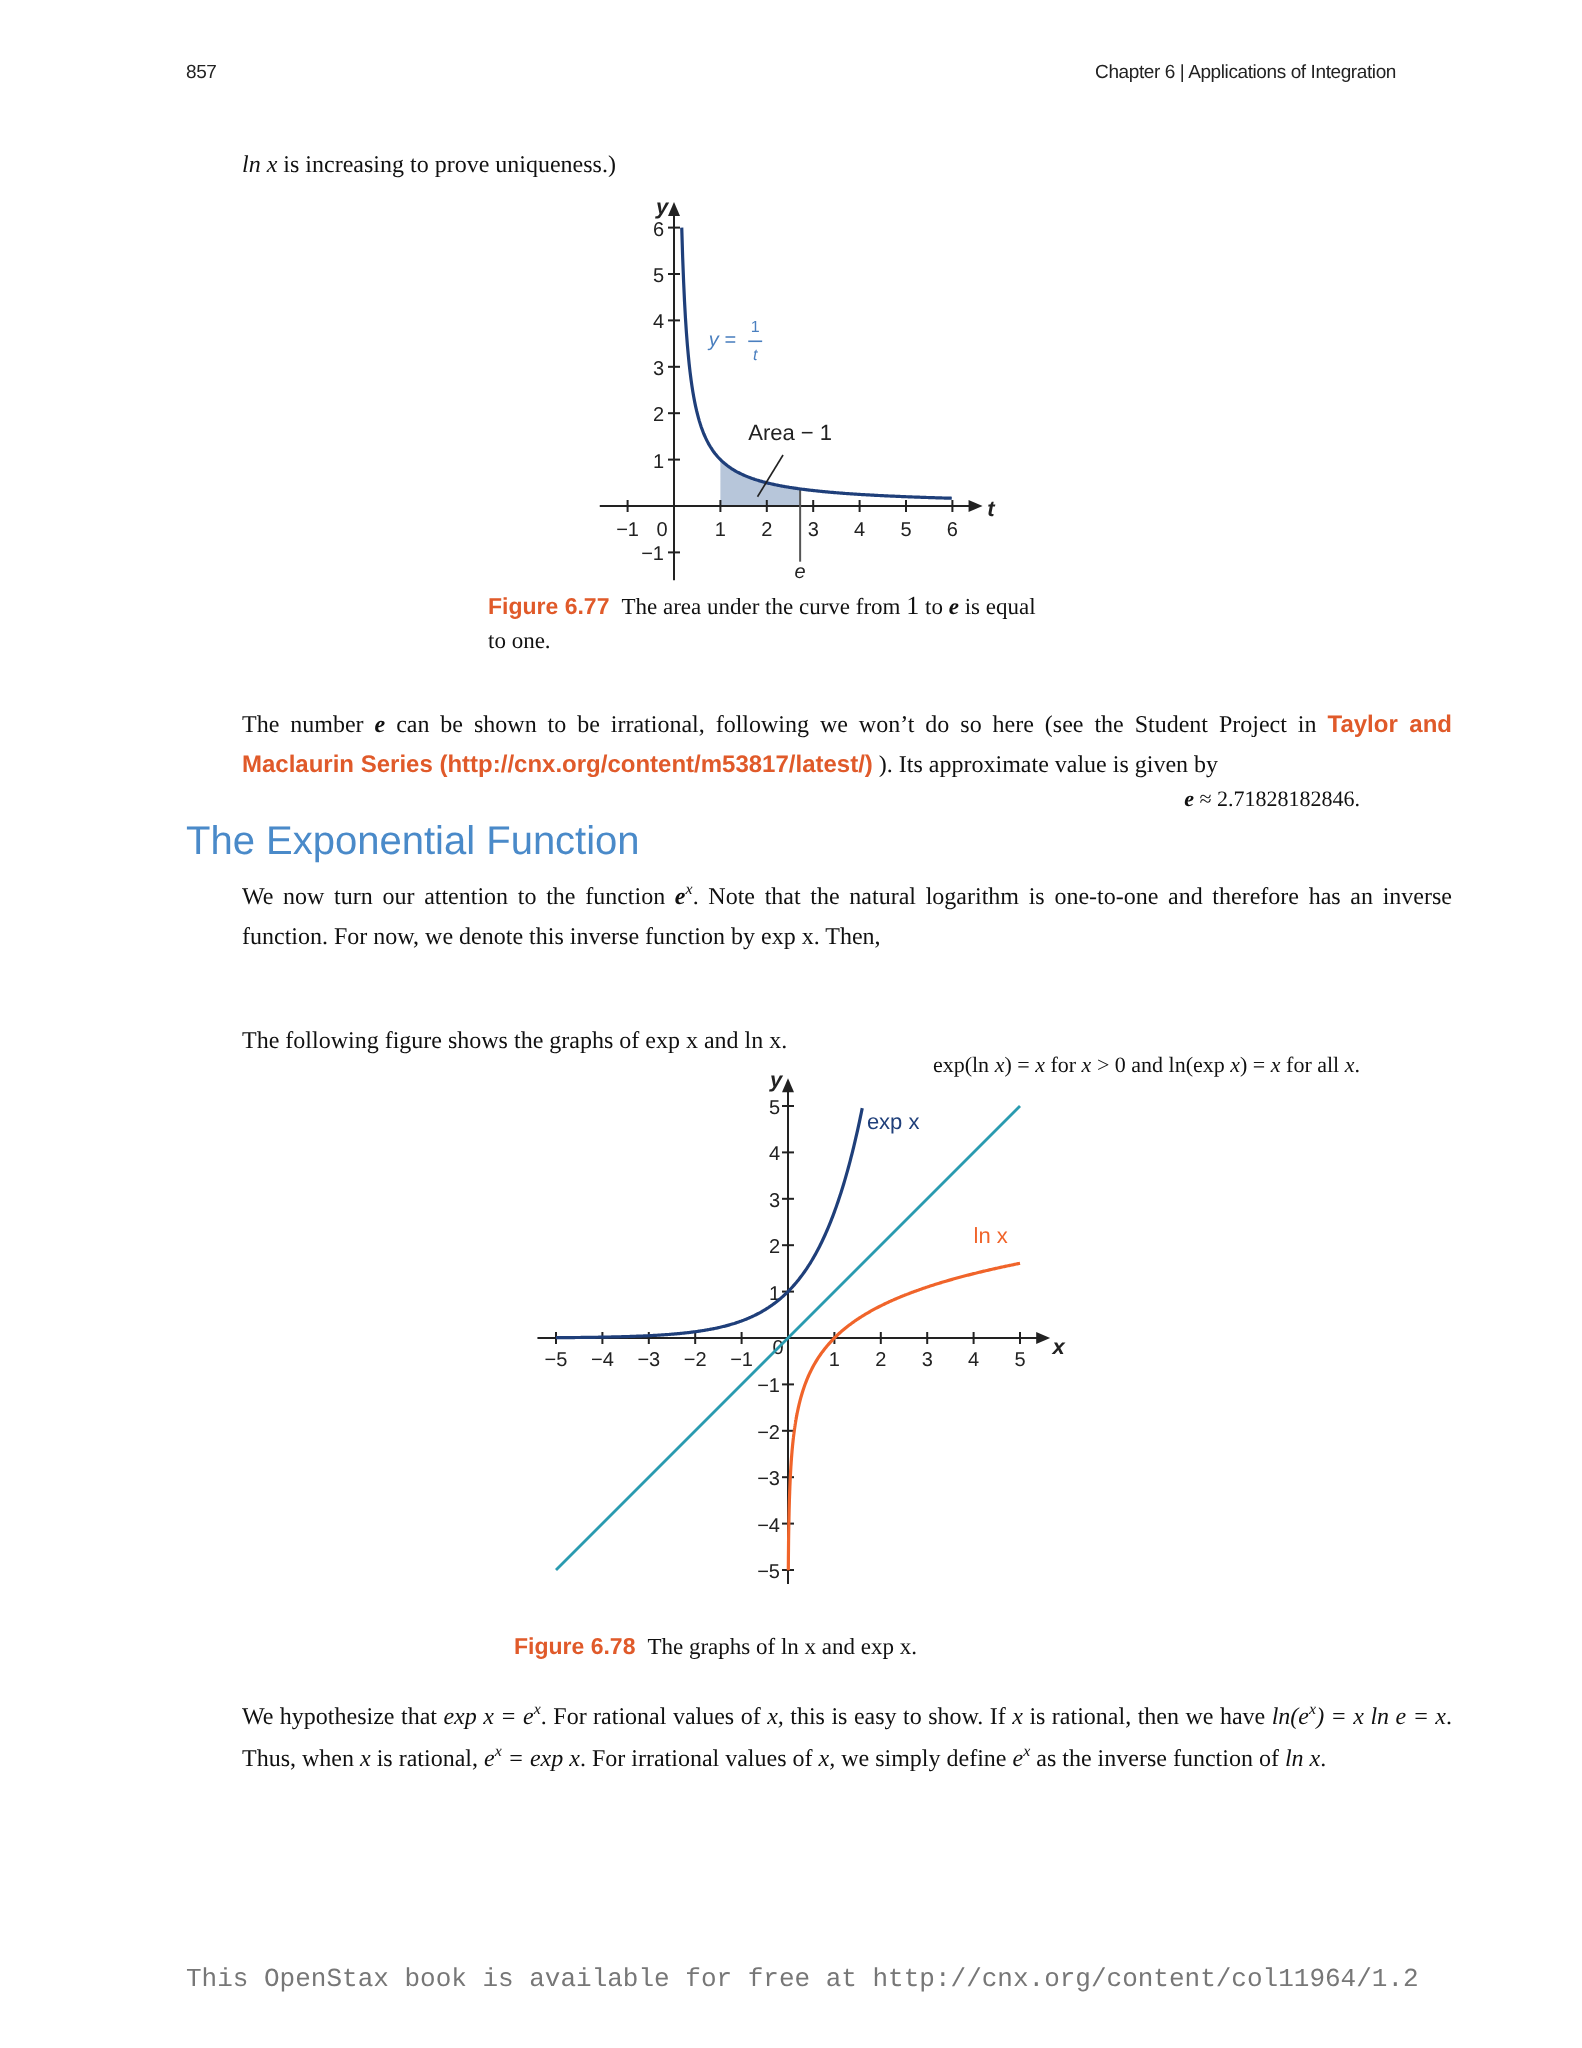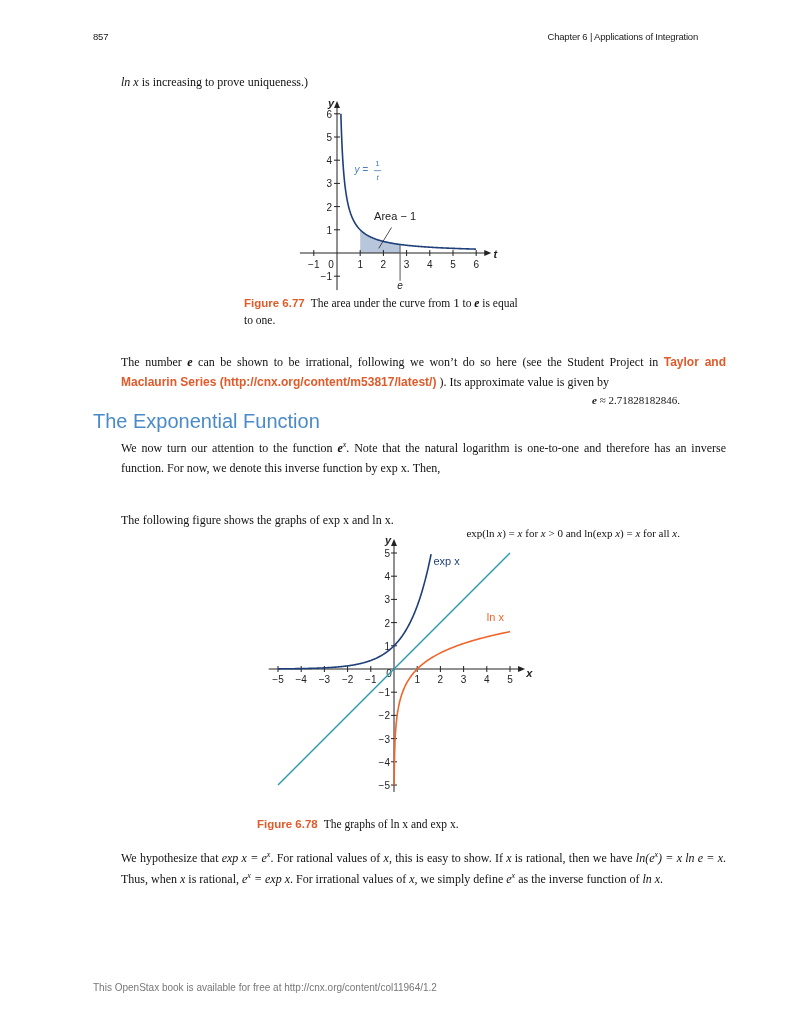--- a/index.html
+++ b/index.html
@@ -10,21 +10,21 @@
   .hdr-right { right: 93px; text-align: right; }
   .para { position: absolute; left: 93px; width: 605px; font-size: 12px; line-height: 20px; text-align: justify; margin-left: 28px; }
   .m { font-style: italic; }
   .mr { font-style: normal; }
   .link { color: #e05a2a; font-family: "Liberation Sans", sans-serif; font-weight: bold; font-size: 12px; }
   .center { position: absolute; left: 75px; width: 605px; text-align: right; font-size: 11px; }
   .section-title { position: absolute; left: 93px; top: 410px; font-family: "Liberation Sans", sans-serif;
                    font-weight: normal; font-size: 20px; color: #4a8ac9; }
   .caption { position: absolute; font-size: 11.5px; line-height: 17px; }
   .fig-label { color: #e05a2a; font-family: "Liberation Sans", sans-serif; font-weight: bold; font-size: 11.5px; margin-right: 6px; }
-  .footer { position: absolute; left: 93px; top: 982px; font-family: Liberation Sans, sans-serif; font-size: 10px; color: #777; }
+  .footer { position: absolute; left: 93px; top: 982px; font-family: Liberation Mono, monospace; font-size: 13px; color: #777; }
   svg text { font-family: "Liberation Sans", sans-serif; }
   sup { font-size: 8px; vertical-align: 5px; line-height: 0; }
 </style>
 </head>
 <body>
 
 <div class="hdr hdr-left">857</div>
 <div class="hdr hdr-right">Chapter 6 | Applications of Integration</div>
 
 <div class="para" style="top:72px;">

